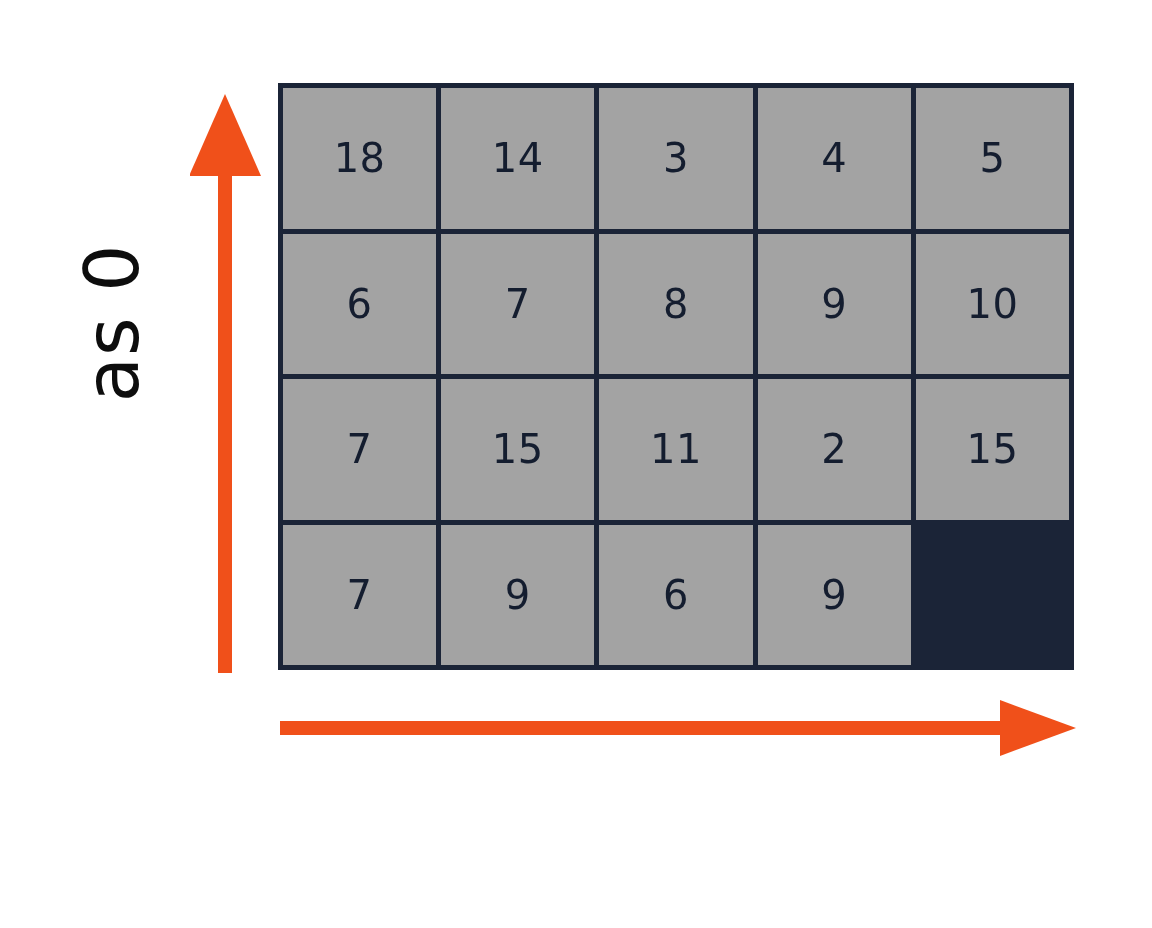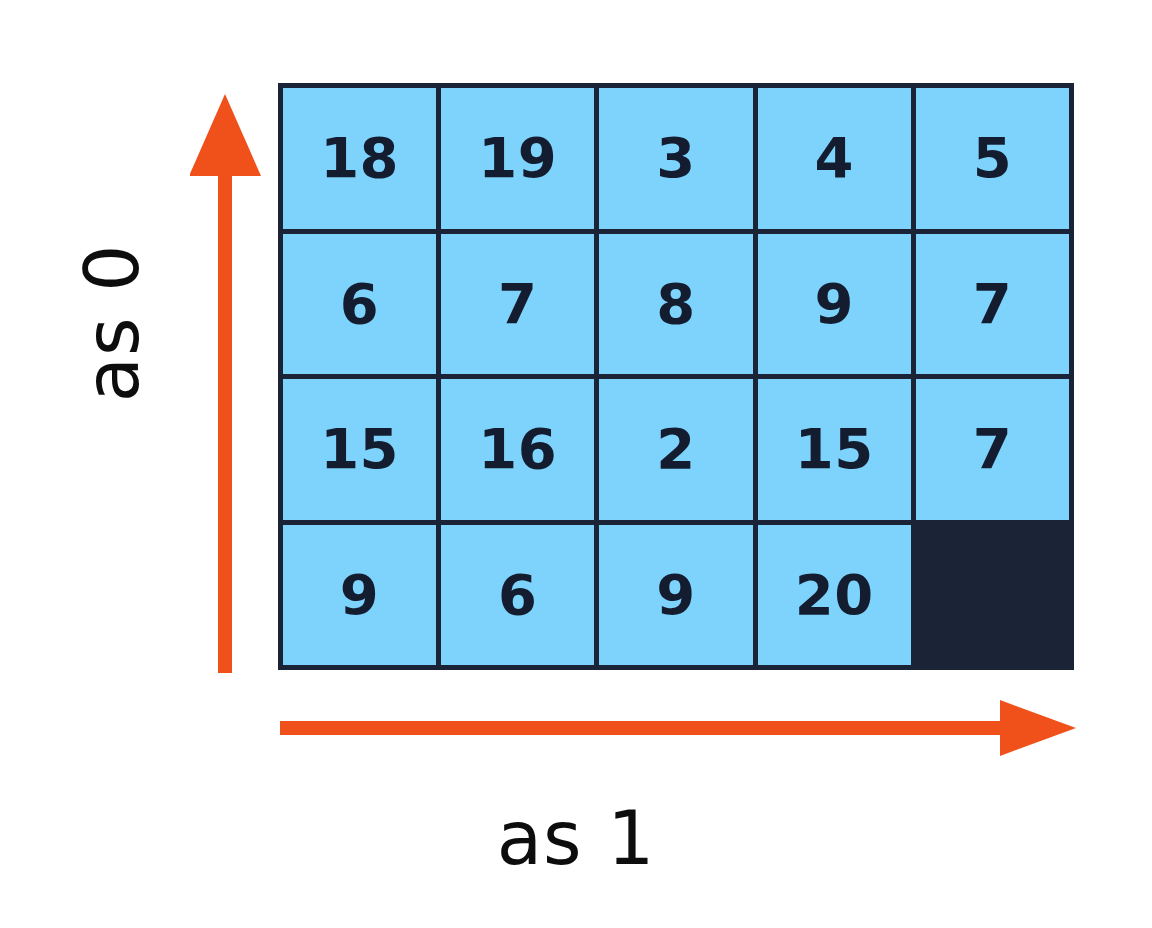--- a/index.html
+++ b/index.html
@@ -33,27 +33,27 @@
     box-sizing: border-box;
     border: 5px solid #1b2437;
     background: #1b2437;
     display: grid;
     grid-template-columns: repeat(5, 1fr);
     grid-template-rows: repeat(4, 1fr);
     gap: 5px;
   }
 
   .cell {
-    background: #7dd3fc;
+    background: #a3a3a3;
     display: flex;
     align-items: center;
     justify-content: center;
     color: #141d2f;
-    font-size: 56px;
-    font-weight: 700;
+    font-size: 40px;
+    font-weight: 400;
     letter-spacing: 0.5px;
     line-height: 1;
     font-family: "DejaVu Sans", "Liberation Sans", sans-serif;
     user-select: none;
   }
 
   
   .arrow-v {
     position: absolute;
     left: 190px;
@@ -116,39 +116,38 @@
 
   <div class="arrow-h">
     <svg width="820" height="95" viewBox="0 0 820 95" xmlns="http://www.w3.org/2000/svg">
       <rect x="10" y="31" width="725" height="14" fill="#F0501A"></rect>
       <polygon points="806,38 730,10 730,66" fill="#F0501A"></polygon>
     </svg>
   </div>
 
   <div class="matrix">
     <div class="cell">18</div>
-    <div class="cell">19</div>
+    <div class="cell">14</div>
     <div class="cell">3</div>
     <div class="cell">4</div>
     <div class="cell">5</div>
 
     <div class="cell">6</div>
     <div class="cell">7</div>
     <div class="cell">8</div>
     <div class="cell">9</div>
+    <div class="cell">10</div>
 
     <div class="cell">7</div>
     <div class="cell">15</div>
-    <div class="cell">16</div>
+    <div class="cell">11</div>
     <div class="cell">2</div>
     <div class="cell">15</div>
 
     <div class="cell">7</div>
     <div class="cell">9</div>
     <div class="cell">6</div>
     <div class="cell">9</div>
-    <div class="cell">20</div>
   </div>
 
   <div class="label-y">as 0</div>
-  <div class="label-x">as 1</div>
 
 </div>
 
 </body></html>

